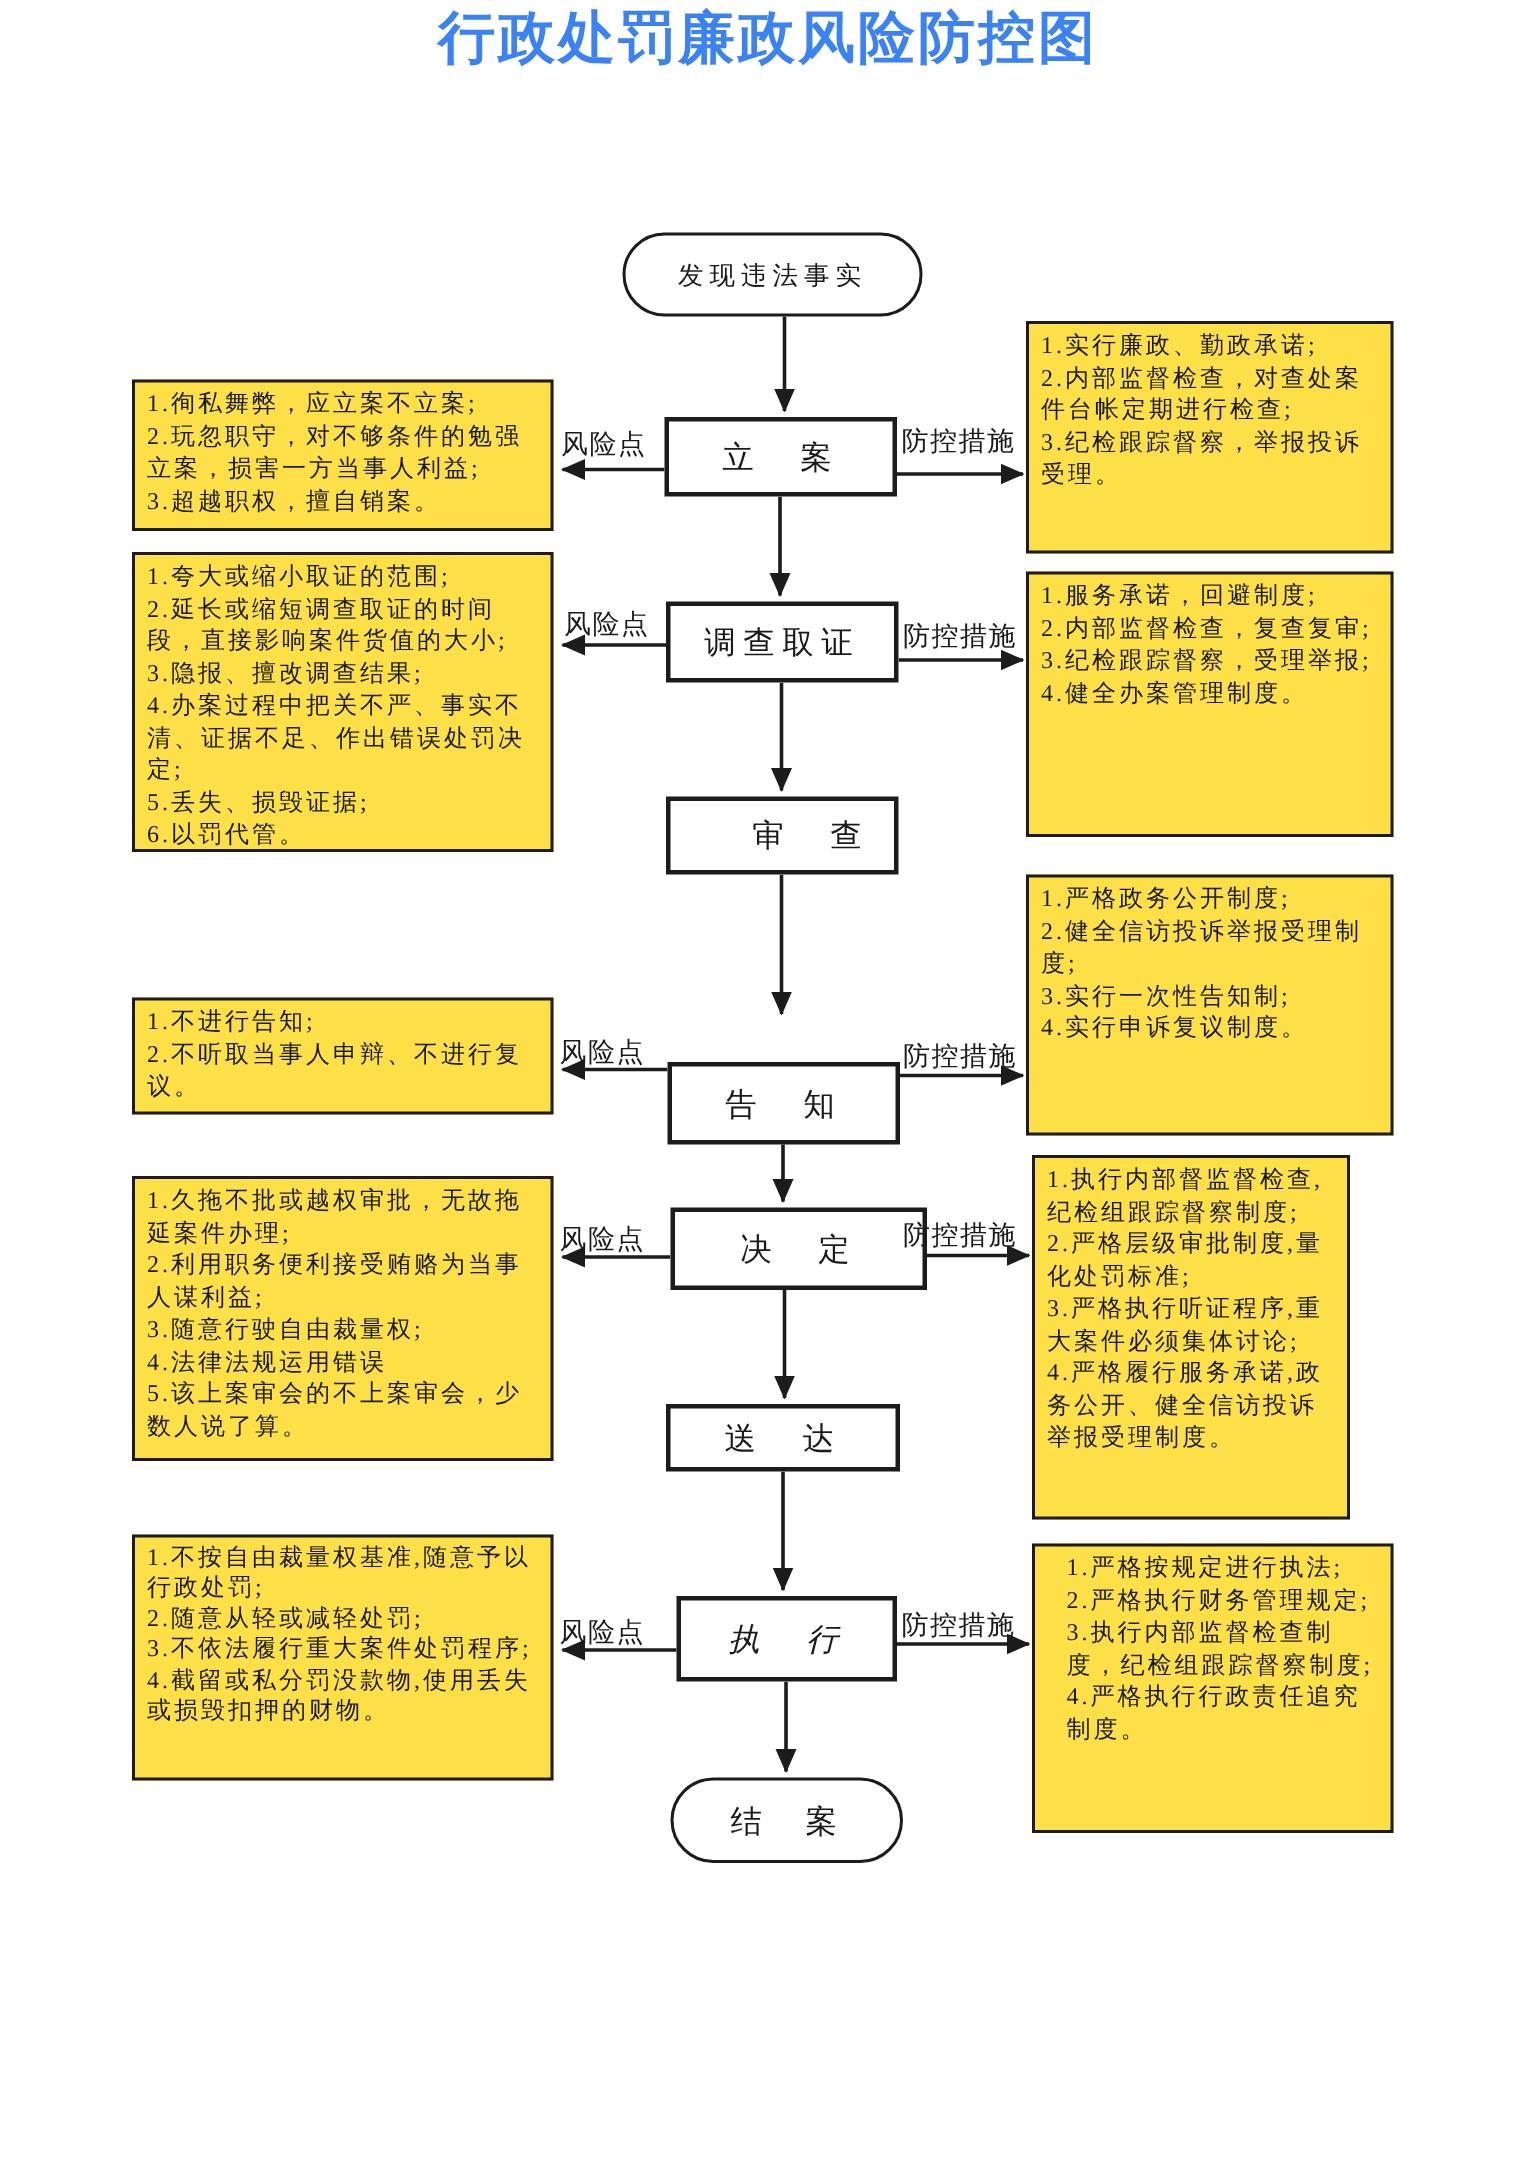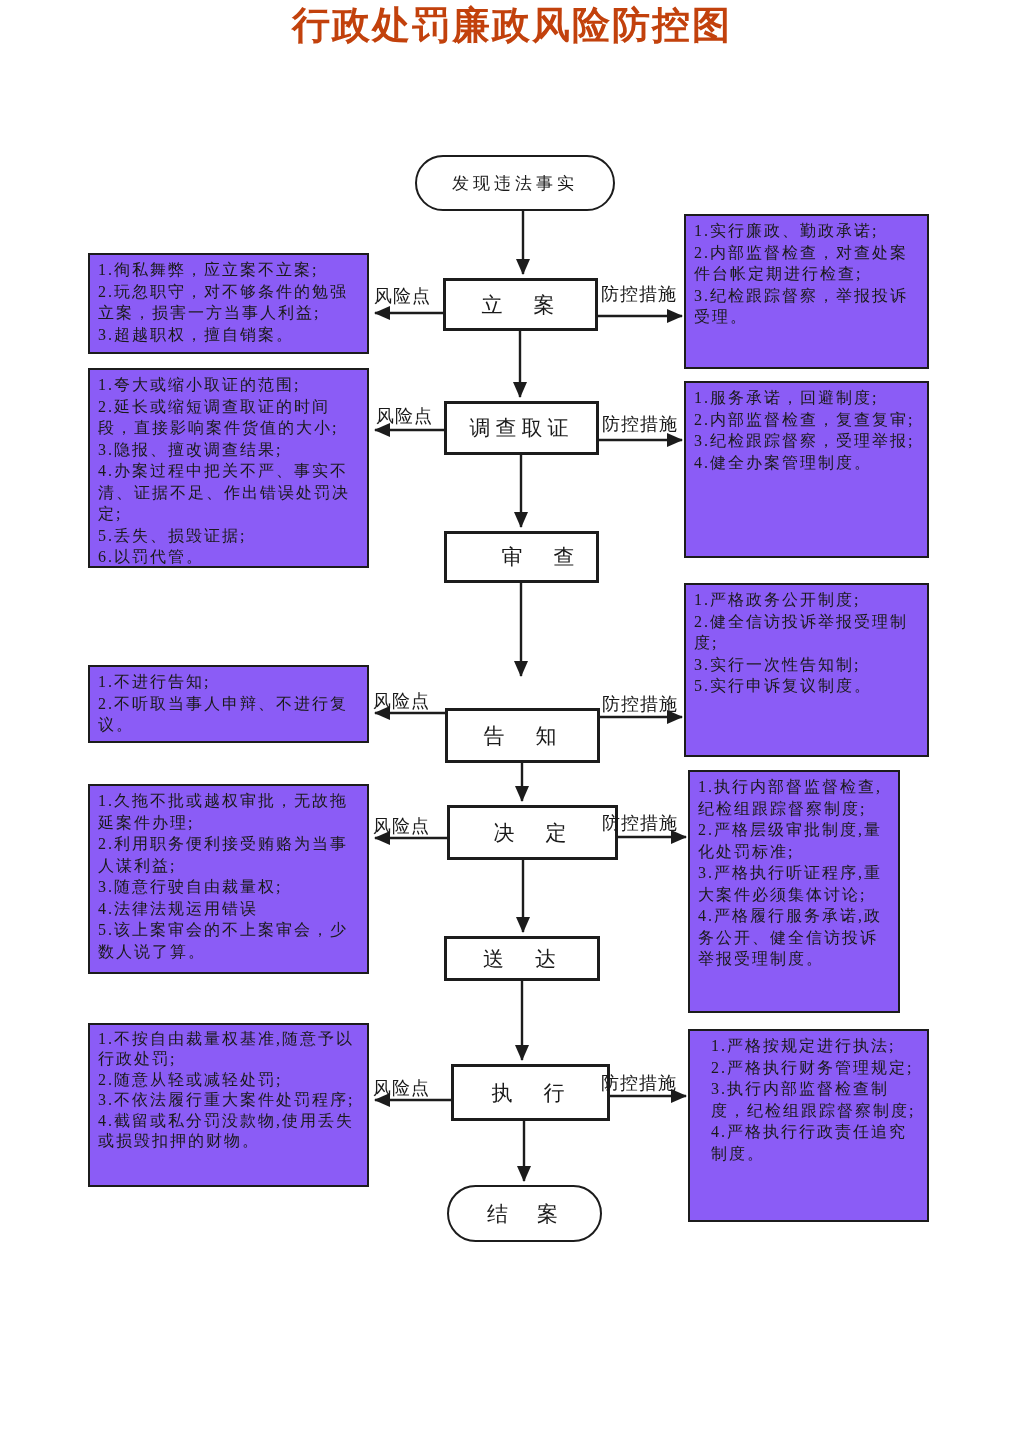--- a/index.html
+++ b/index.html
@@ -12,21 +12,21 @@
     color: #1a1a1a;
     overflow: hidden;
   }
   .abs { position: absolute; }
   #title {
     left: 0; top: 90; width: 1024px;
     text-align: center;
     font-size: 38px;
     font-weight: 900;
     letter-spacing: 2px;
-    color: #c2410c;
+    color: #3b82f6;
   }
   .oval {
     border: 2px solid #1c1c1c;
     border-radius: 30px;
     display: flex;
     align-items: center;
     justify-content: center;
     font-size: 17px;
     letter-spacing: 4px;
     background: #fff;
@@ -39,21 +39,21 @@
     justify-content: center;
     font-size: 21px;
     letter-spacing: 5px;
     background: #fff;
     box-sizing: border-box;
     z-index: 2;
   }
   .side-box {
     border: 2px solid #1c1c1c;
     box-sizing: border-box;
-    background: #8b5cf6;
+    background: #fde047;
     font-size: 16px;
     line-height: 21.5px;
     letter-spacing: 2px;
     padding: 4px 6px 2px 8px;
     white-space: pre-line;
     overflow: hidden;
     z-index: 2;
   }
   .flow-label {
     font-size: 18px;
@@ -103,21 +103,21 @@
 
   <div class="abs oval" style="left:447px; top:1185px; width:155px; height:57px; font-size:21px;">结　案</div>
   <div class="abs oval" style="left:415px; top:155px; width:200px; height:56px;">发现违法事实</div>
 
   <div class="abs stage-box" style="left:443px; top:278px; width:155px; height:53px;">立　案</div>
   <div class="abs stage-box" style="left:444px; top:401px; width:155px; height:54px;">调查取证</div>
   <div class="abs stage-box" style="left:444px; top:531px; width:155px; height:52px;padding-left:38px;">审　查</div>
   <div class="abs stage-box" style="left:445px; top:708px; width:155px; height:55px;">告　知</div>
   <div class="abs stage-box" style="left:447px; top:805px; width:171px; height:55px;">决　定</div>
   <div class="abs stage-box" style="left:444px; top:936px; width:156px; height:45px;">送　达</div>
-  <div class="abs stage-box" style="left:451px; top:1064px; width:159px; height:57px;">执　行</div>
+  <div class="abs stage-box" style="left:451px; top:1064px; width:147px; height:57px;font-style:italic;">执　行</div>
 
   <div class="abs side-box" style="left:88px; top:253px; width:281px; height:101px;">1.徇私舞弊，应立案不立案;
 2.玩忽职守，对不够条件的勉强立案，损害一方当事人利益;
 3.超越职权，擅自销案。</div>
   <div class="abs side-box" style="left:88px; top:368px; width:281px; height:200px;">1.夸大或缩小取证的范围;
 2.延长或缩短调查取证的时间段，直接影响案件货值的大小;
 3.隐报、擅改调查结果;
 4.办案过程中把关不严、事实不清、证据不足、作出错误处罚决定;
 5.丢失、损毁证据;
 6.以罚代管。</div>
@@ -136,21 +136,21 @@
   <div class="abs side-box" style="left:684px; top:214px; width:245px; height:155px;">1.实行廉政、勤政承诺;
 2.内部监督检查，对查处案件台帐定期进行检查;
 3.纪检跟踪督察，举报投诉受理。</div>
   <div class="abs side-box" style="left:684px; top:381px; width:245px; height:177px;">1.服务承诺，回避制度;
 2.内部监督检查，复查复审;
 3.纪检跟踪督察，受理举报;
 4.健全办案管理制度。</div>
   <div class="abs side-box" style="left:684px; top:583px; width:245px; height:174px;">1.严格政务公开制度;
 2.健全信访投诉举报受理制度;
 3.实行一次性告知制;
-5.实行申诉复议制度。</div>
+4.实行申诉复议制度。</div>
   <div class="abs side-box" style="left:688px; top:770px; width:212px; height:243px;">1.执行内部督监督检查,纪检组跟踪督察制度;
 2.严格层级审批制度,量化处罚标准;
 3.严格执行听证程序,重大案件必须集体讨论;
 4.严格履行服务承诺,政务公开、健全信访投诉举报受理制度。</div>
   <div class="abs side-box" style="left:688px; top:1029px; width:241px; height:193px;padding-left:21px;">1.严格按规定进行执法;
 2.严格执行财务管理规定;
 3.执行内部监督检查制度，纪检组跟踪督察制度;
 4.严格执行行政责任追究制度。</div>
 
   <div class="abs flow-label" style="left:374px; top:284px;">风险点</div>

